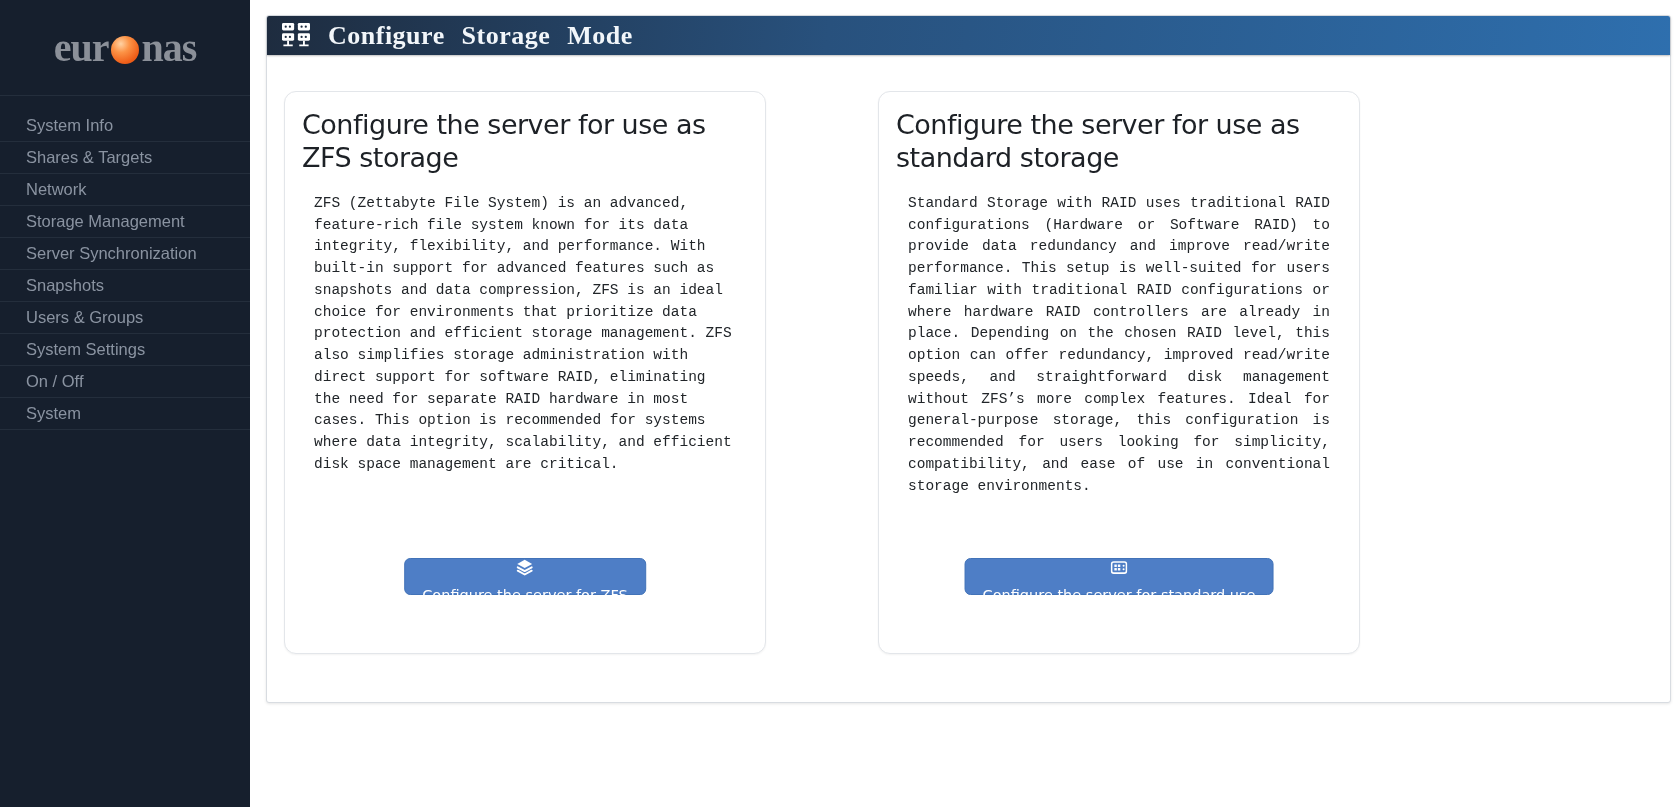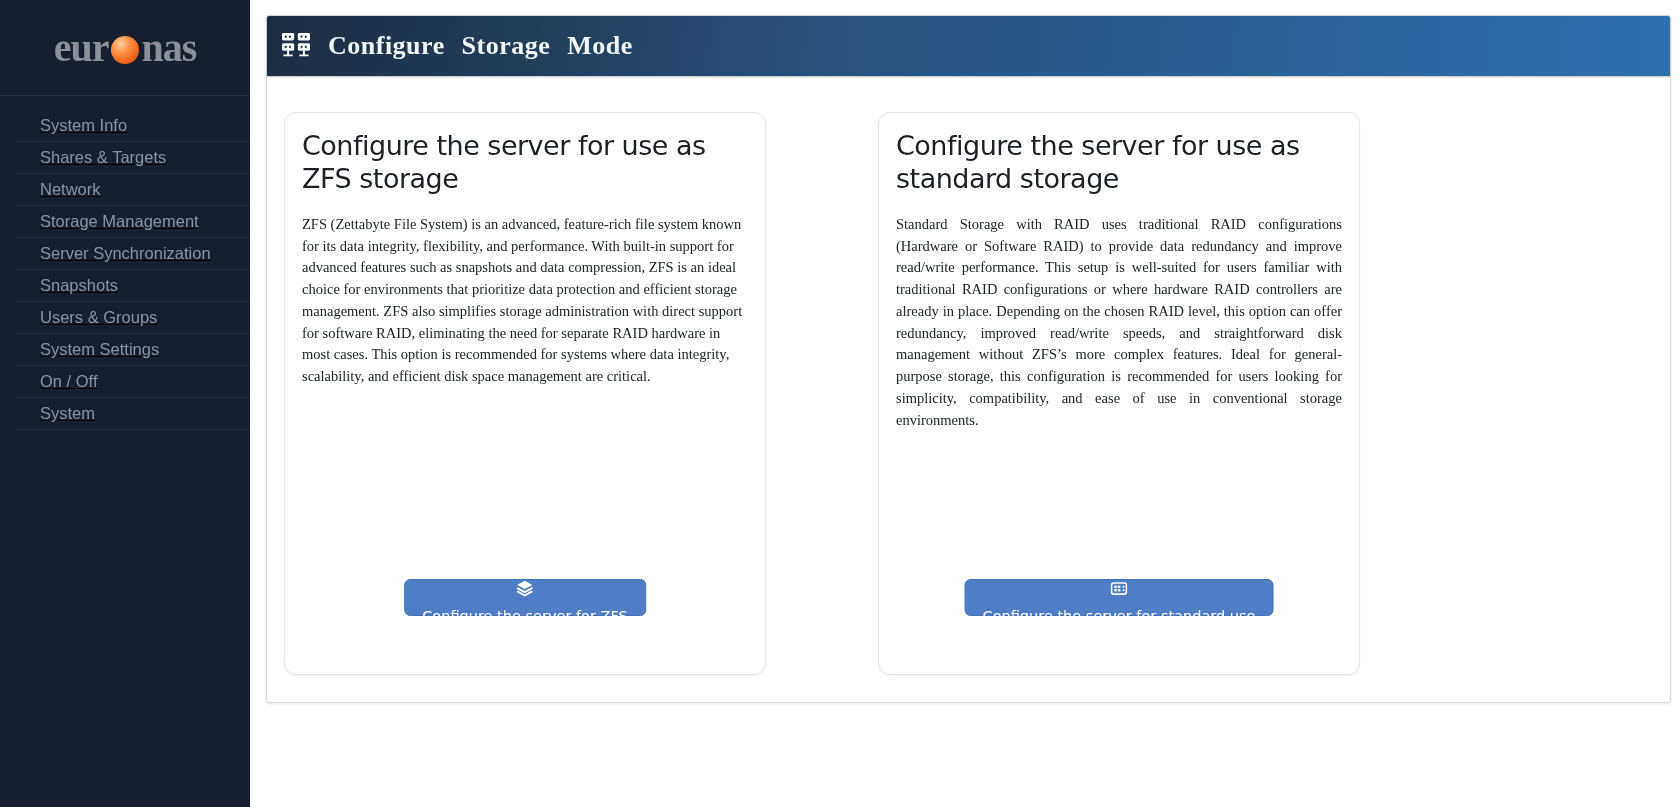--- a/index.html
+++ b/index.html
@@ -35,41 +35,40 @@
   }
   .logo-part{
     font-family:Liberation Serif, serif;font-weight:700;
     font-size:40px;color:var(--logo-text);letter-spacing:-1px;line-height:1;
   }
   .logo-ball{
     width:28px;height:28px;border-radius:50%;margin:4px 2px 0 3px;
     background:radial-gradient(circle at 35% 28%, #ffd2a3 0%, #fc9346 32%, #f0601a 70%, #d84a0b 100%);
   }
   .menu{
-    list-style:none;margin:0;padding:14px 0 0 14px;
+    list-style:none;margin:0;padding:14px 0 0 0;
     border-top:1px solid var(--sidebar-divider);
-    text-decoration:underline;
   }
   .menu li{
     padding:6px 10px 6px 26px;
     font-size:16.5px;line-height:19px;
     color:var(--sidebar-text);
     border-bottom:1px solid var(--sidebar-divider);
     cursor:pointer;white-space:nowrap;
   }
 
   
   .main{flex:1;padding:15px 9px 0 16px}
   .panel{
     width:1405px;height:688px;background:#fff;
     border:1px solid var(--container-border);border-radius:3px;
     box-shadow:0 1px 3px rgba(0,0,0,.10);
   }
   .panel-header{
-    height:60px;border-radius:2px 2px 0 0;
+    height:39px;border-radius:2px 2px 0 0;
     background:linear-gradient(97deg,var(--header-grad-start) 0%,var(--header-grad-mid) 40%,var(--header-grad-end) 100%);
     display:flex;align-items:center;gap:16px;padding:0 0 0 13px;
     box-shadow:0 1px 2px rgba(0,0,0,.25);
   }
   .panel-title{
     font-family:"Liberation Serif",serif;
     font-size:26px;color:#f2f6fa;word-spacing:.38em;letter-spacing:.5px;
   }
   .header-icon svg{display:block}
 
@@ -78,21 +77,21 @@
     width:482px;height:563px;background:#fff;position:relative;
     border:1px solid var(--card-border);border-radius:12px;
     padding:17px;box-shadow:0 1px 2px rgba(0,0,0,.05);
   }
   .card h2{
     margin:0 0 18px 0;
     font-family:"DejaVu Sans",sans-serif;font-weight:400;
     font-size:27px;line-height:1.22;color:var(--title-color);letter-spacing:-.5px;
   }
   .card p{
-    margin:0;font-family:Liberation Serif, serif;
+    margin:12px;font-family:Liberation Mono, monospace;
     font-size:14.5px;line-height:1.5;color:var(--body-color);
   }
   .card.justify p{text-align:justify}
   .btn{
     position:absolute;bottom:58px;left:50%;transform:translateX(-50%);
     display:inline-flex;align-items:center;gap:11px;white-space:nowrap;
     background:var(--button-bg);border:1px solid var(--button-border);
     color:#fff;font-family:"DejaVu Sans",sans-serif;font-size:14.5px;
     height:37px;padding:0 17px;border-radius:6px;cursor:pointer;flex-direction:column;
   }

